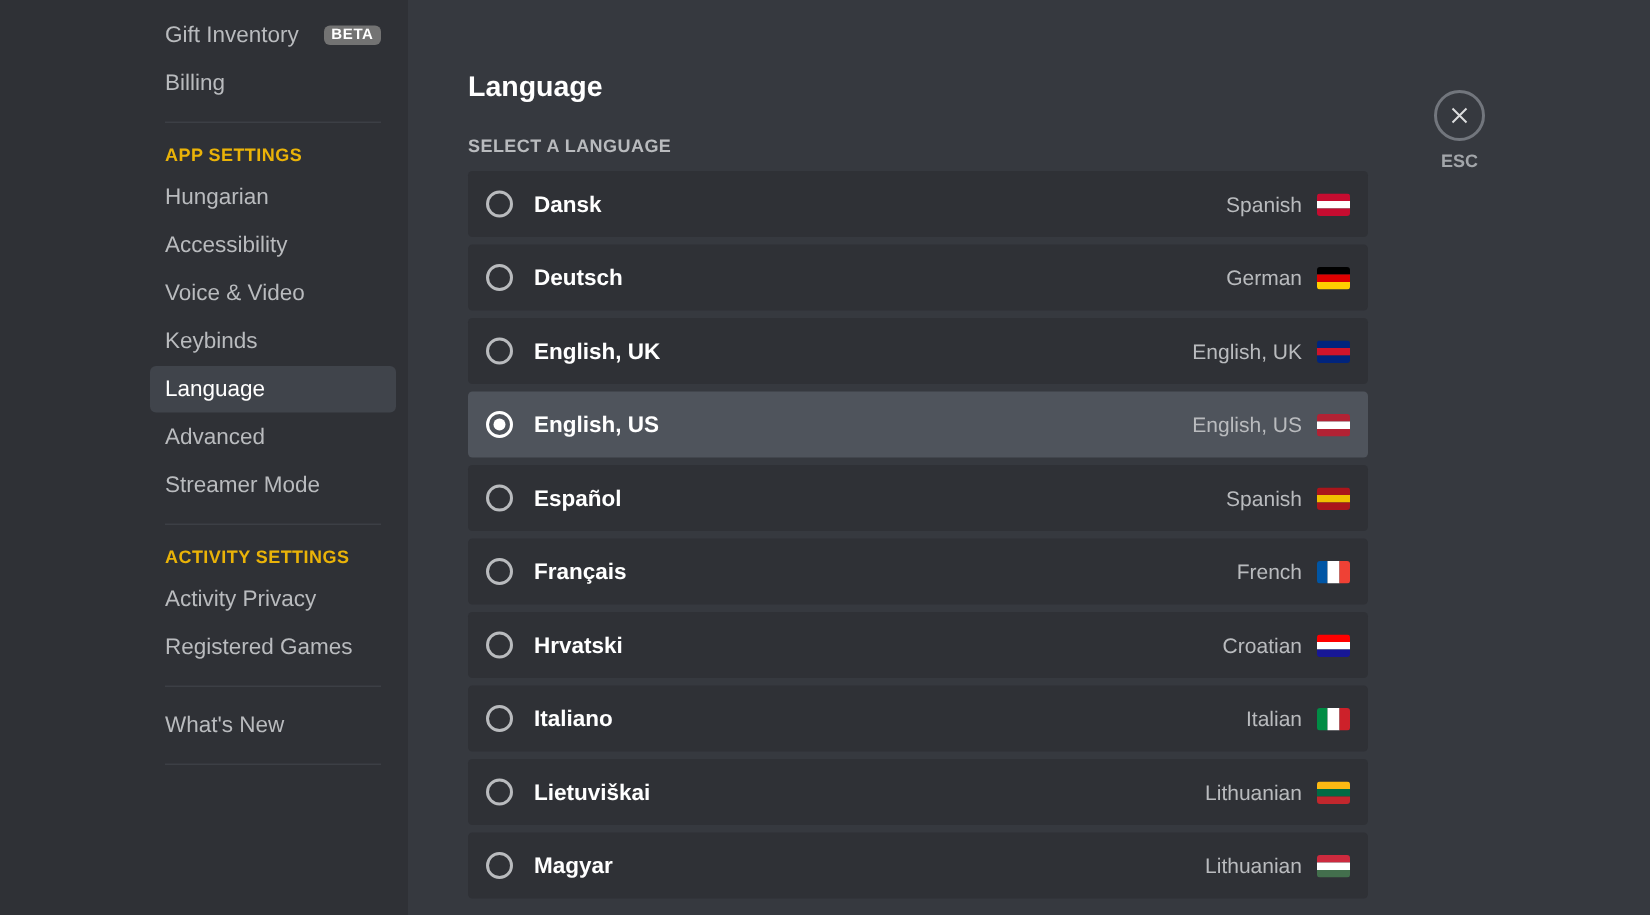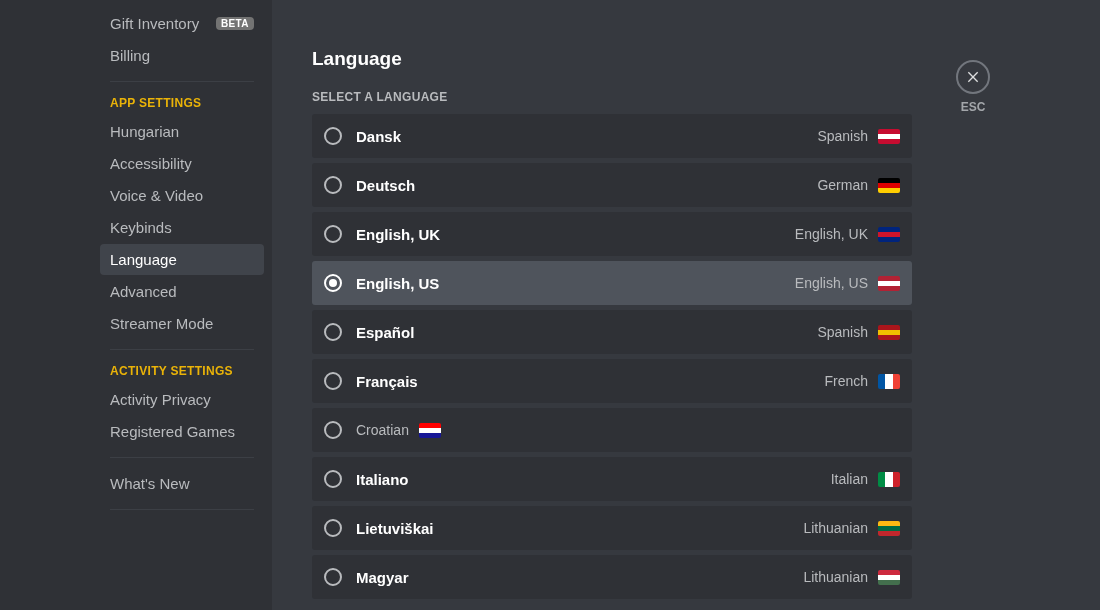--- a/index.html
+++ b/index.html
@@ -232,20 +232,21 @@
             <span class="lang-label">Français</span>
             <span class="lang-native">French</span>
             <span class="flag" style="flex-direction: row;">
               <span class="s" style="background: rgb(0, 85, 164);"></span>
               <span class="s" style="background: rgb(255, 255, 255);"></span>
               <span class="s" style="background: rgb(239, 65, 53);"></span>
             </span>
           </div>
           <div class="lang-item">
             <span class="radio"></span>
+            <span class="lang-label">Hrvatski</span>
             <span class="lang-native">Croatian</span>
             <span class="flag">
               <span class="s" style="background: rgb(255, 0, 0);"></span>
               <span class="s" style="background: rgb(255, 255, 255);"></span>
               <span class="s" style="background: rgb(23, 23, 150);"></span>
             </span>
           </div>
           <div class="lang-item">
             <span class="radio"></span>
             <span class="lang-label">Italiano</span>

